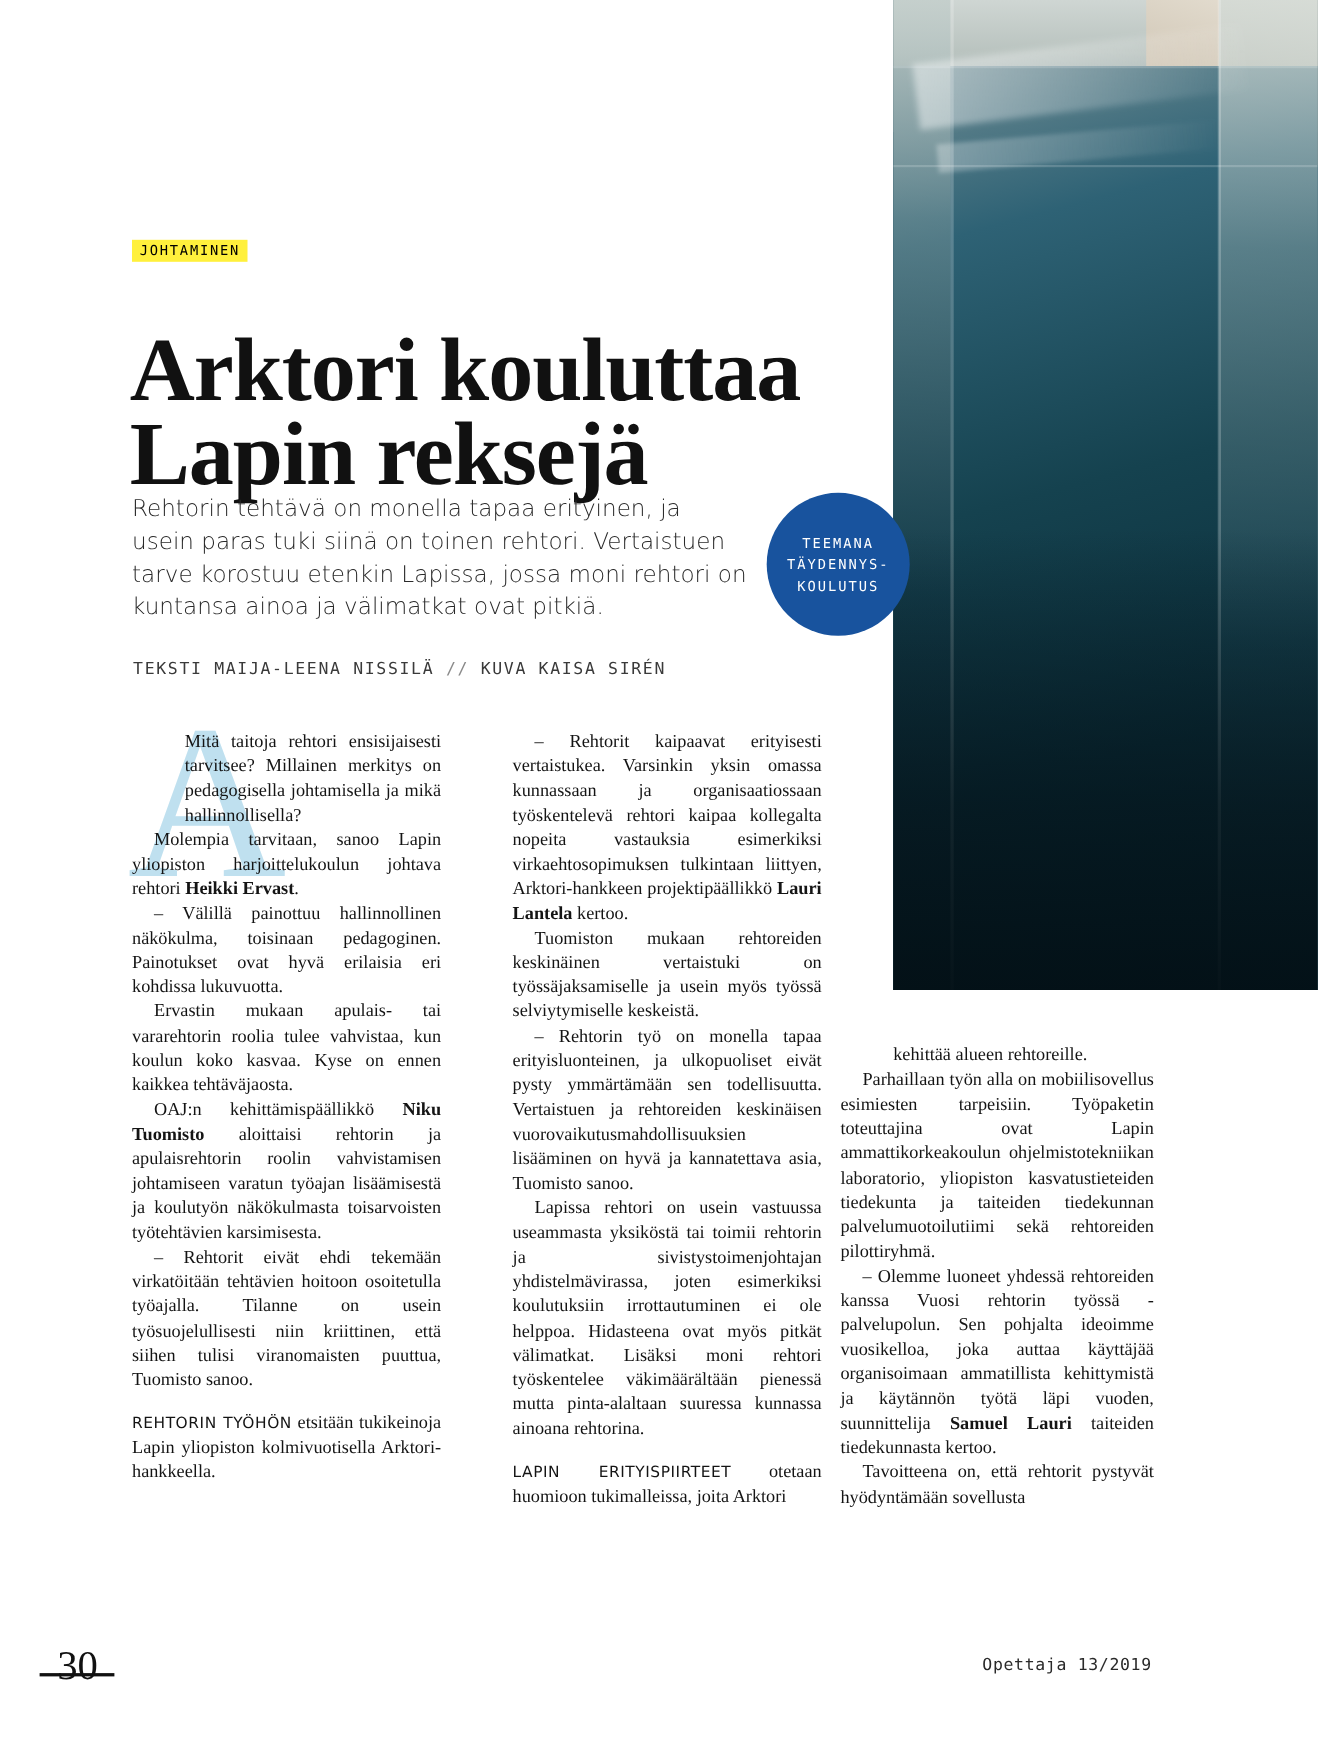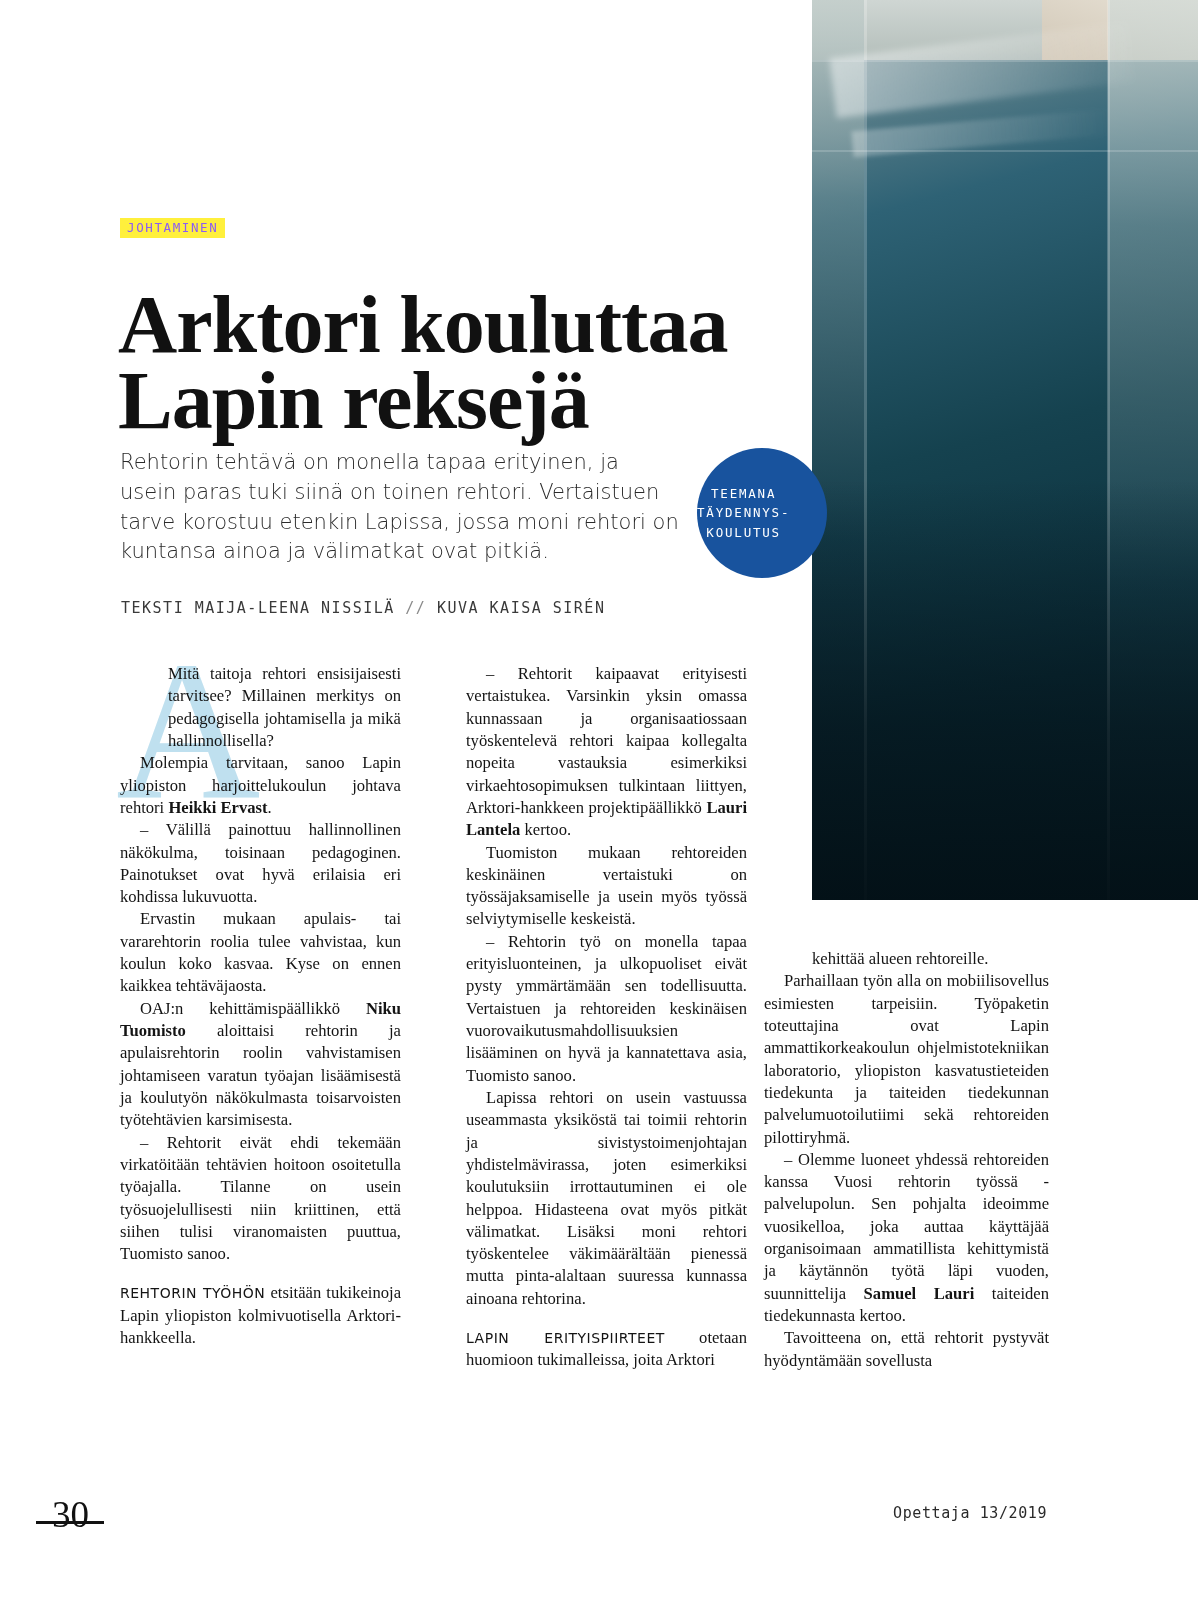--- a/index.html
+++ b/index.html
@@ -79,32 +79,32 @@
     position: absolute;
     left: 0; right: 0; height: 2px;
     background: rgba(255,255,255,0.18);
   }
 
   .kicker {
     position: absolute;
     left: 120px;
     top: 218px;
     background: #fff03c;
-    color: #8b5cf6;
+    color: #000000;
     font-family: "DejaVu Sans Mono", monospace;
     font-size: 12.5px;
     letter-spacing: 1.6px;
     padding: 4px 7px 3px 7px;
     line-height: 1;
   }
 
   .headline {
     position: absolute;
     left: 118px;
-    top: 232px;
+    top: 244px;
     width: 700px;
     font-family: "Liberation Serif", serif;
     font-weight: bold;
     font-size: 82px;
     line-height: 0.93;
     letter-spacing: -1px;
     color: #111;
   }
 
   .standfirst {
@@ -135,20 +135,21 @@
     position: absolute;
     left: 697px;
     top: 448px;
     width: 130px;
     height: 130px;
     border-radius: 50%;
     background: #18539e;
     color: #ffffff;
     display: flex;
     align-items: center;
+    justify-content: center;
     text-align: center;
   }
   .badge .badge-text {
     font-family: "DejaVu Sans Mono", monospace;
     font-size: 12.5px;
     letter-spacing: 1.8px;
     line-height: 1.55;
     white-space: pre-line;
   }
 

